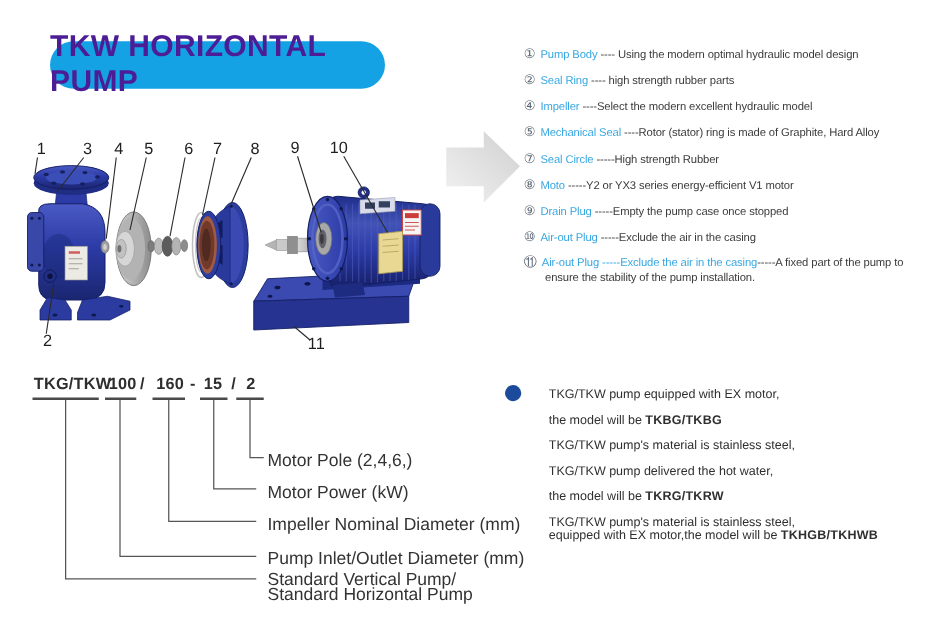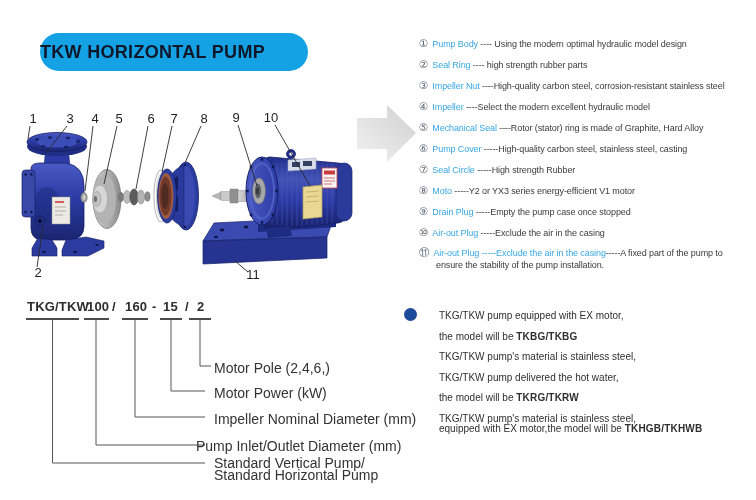--- a/index.html
+++ b/index.html
@@ -4,21 +4,21 @@
 <style>
   html,body { margin:0; padding:0; }
   body {
     width:756px; height:500px; position:relative; background:#ffffff;
     font-family:"Liberation Sans", "DejaVu Sans", sans-serif; overflow:hidden;
   }
   .banner {
     position:absolute; left:40px; top:33px; width:268px; height:38px;
     background:#14a2e4; border-radius:19px;
     display:flex; align-items:center; justify-content:flex-start;
-    color:#0f172a; font-weight:bold; font-size:18px; letter-spacing:.3px;
+    color:#4c1d95; font-weight:bold; font-size:24px; letter-spacing:.3px;
   }
   #art { position:absolute; left:0; top:0; }
 
   
   .parts { position:absolute; left:419px; top:37px; width:335px; }
   .part-item { white-space:nowrap; font-size:9px; letter-spacing:-0.1px; color:#3b3b3b; height:21px; line-height:12px; }
   .part-item.multi { height:auto; line-height:11.5px; }
   .pnum { font-size:10.5px; color:#5d6876; margin-right:4px; }
   .pname, .pcyan { color:#38a7e2;text-align:right; }
   .pdesc2 { padding-left:17px; line-height:11.5px; }
@@ -254,24 +254,22 @@
   </g>
 </svg>
 
 <div class="banner">
   <span>TKW HORIZONTAL PUMP</span>
 </div>
 
 <div class="parts">
   <div class="part-item"><span class="pnum">①</span><span class="pname">Pump Body</span><span class="pdesc"> ---- Using the modern optimal hydraulic model design</span></div>
   <div class="part-item"><span class="pnum">②</span><span class="pname">Seal Ring</span><span class="pdesc"> ---- high strength rubber parts</span></div>
-  <div class="part-item"><span class="pnum">③</span><span class="pname">Impeller Nut</span><span class="pdesc"> ----High-quality carbon steel, corrosion-resistant stainless steel</span></div>
   <div class="part-item"><span class="pnum">④</span><span class="pname">Impeller</span><span class="pdesc"> ----Select the modern excellent hydraulic model</span></div>
   <div class="part-item"><span class="pnum">⑤</span><span class="pname">Mechanical Seal</span><span class="pdesc"> ----Rotor (stator) ring is made of Graphite, Hard Alloy</span></div>
-  <div class="part-item"><span class="pnum">⑥</span><span class="pname">Pump Cover</span><span class="pdesc"> -----High-quality carbon steel, stainless steel, casting</span></div>
   <div class="part-item"><span class="pnum">⑦</span><span class="pname">Seal Circle</span><span class="pdesc"> -----High strength Rubber</span></div>
   <div class="part-item"><span class="pnum">⑧</span><span class="pname">Moto</span><span class="pdesc"> -----Y2 or YX3 series energy-efficient V1 motor</span></div>
   <div class="part-item"><span class="pnum">⑨</span><span class="pname">Drain Plug</span><span class="pdesc"> -----Empty the pump case once stopped</span></div>
   <div class="part-item"><span class="pnum">⑩</span><span class="pname">Air-out Plug</span><span class="pdesc"> -----Exclude the air in the casing</span></div>
   <div class="part-item multi"><span class="pnum">⑪</span><span class="pname">Air-out Plug</span><span class="pcyan"> -----Exclude the air in the casing</span><span class="pdesc">-----A fixed part of the pump to</span><div class="pdesc2">ensure the stability of the pump installation.</div></div>
 </div>
 
 <div>
   <span class="seg" style="left:27px">TKG/TKW</span>
   <span class="seg" style="left:87px">100</span>
@@ -284,21 +282,21 @@
 
   <div class="u" style="left:26px;width:53px"></div>
   <div class="u" style="left:84px;width:25px"></div>
   <div class="u" style="left:122px;width:26px"></div>
   <div class="u" style="left:160px;width:22px"></div>
   <div class="u" style="left:189px;width:22px"></div>
 
   <div class="mlabel" style="left:214px;top:360px">Motor Pole (2,4,6,)</div>
   <div class="mlabel" style="left:214px;top:385px">Motor Power  (kW)</div>
   <div class="mlabel" style="left:214px;top:411px">Impeller Nominal Diameter (mm)</div>
-  <div class="mlabel" style="left:196px;top:438px">Pump Inlet/Outlet Diameter (mm)</div>
+  <div class="mlabel" style="left:214px;top:438px">Pump Inlet/Outlet Diameter (mm)</div>
   <div class="mlabel" style="left:214px;top:455px">Standard Vertical Pump/</div>
   <div class="mlabel" style="left:214px;top:467px">Standard  Horizontal Pump</div>
 </div>
 
 <div class="note-bullet"></div>
 <div class="notes">
   <div class="note-line"><span>TKG/TKW pump equipped with EX motor,</span><span class="model"></span></div>
   <div class="note-line"><span>the model will be </span><span class="model">TKBG/TKBG</span></div>
   <div class="note-line"><span>TKG/TKW pump's material is stainless steel,</span><span class="model"></span></div>
   <div class="note-line"><span>TKG/TKW pump delivered the hot water,</span><span class="model"></span></div>

